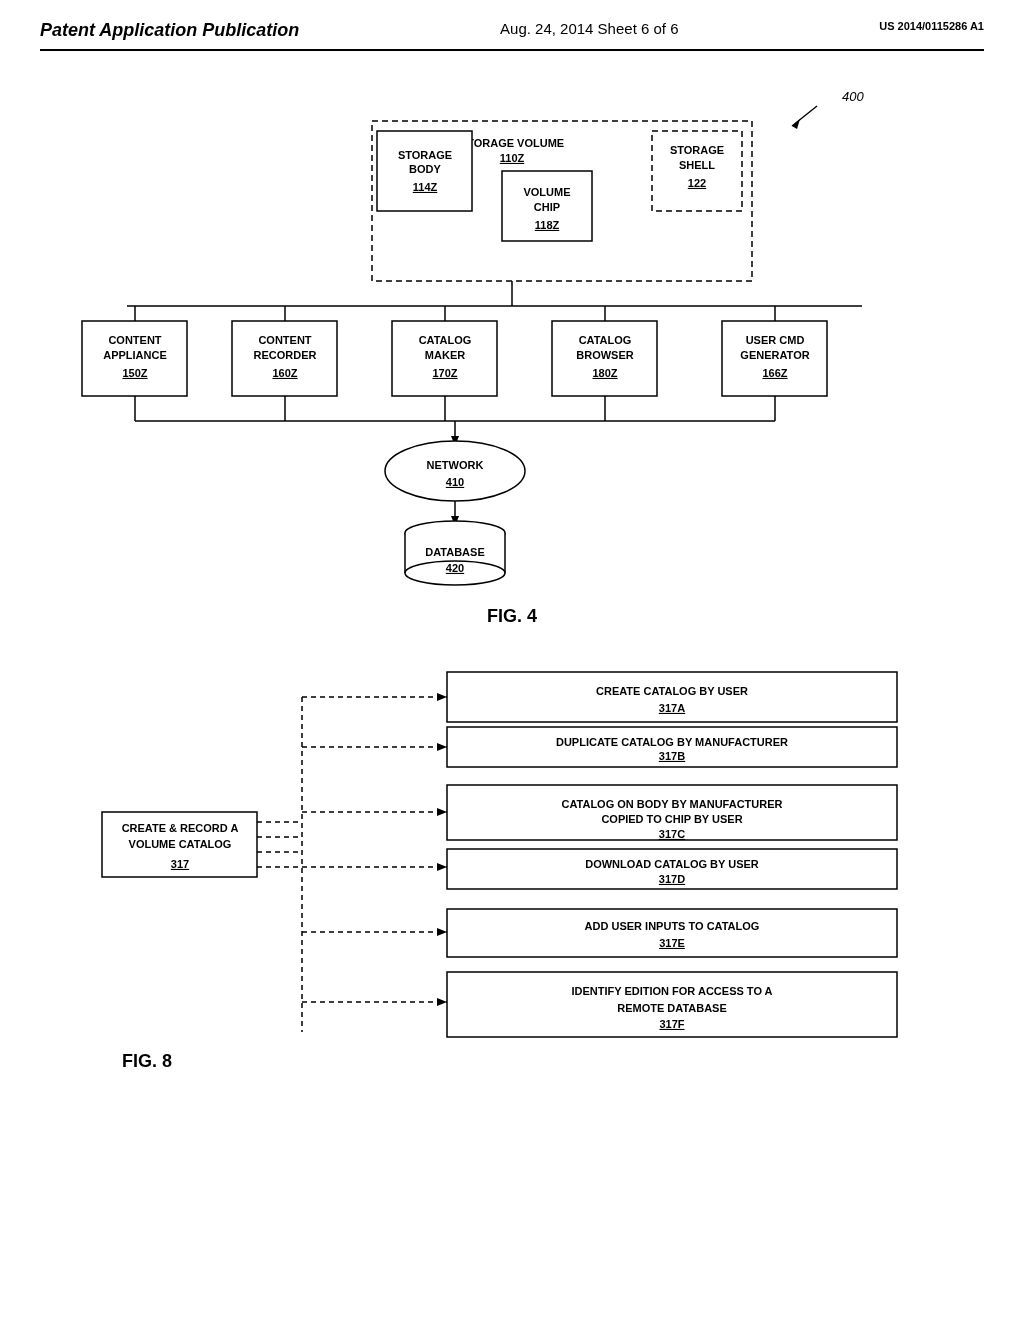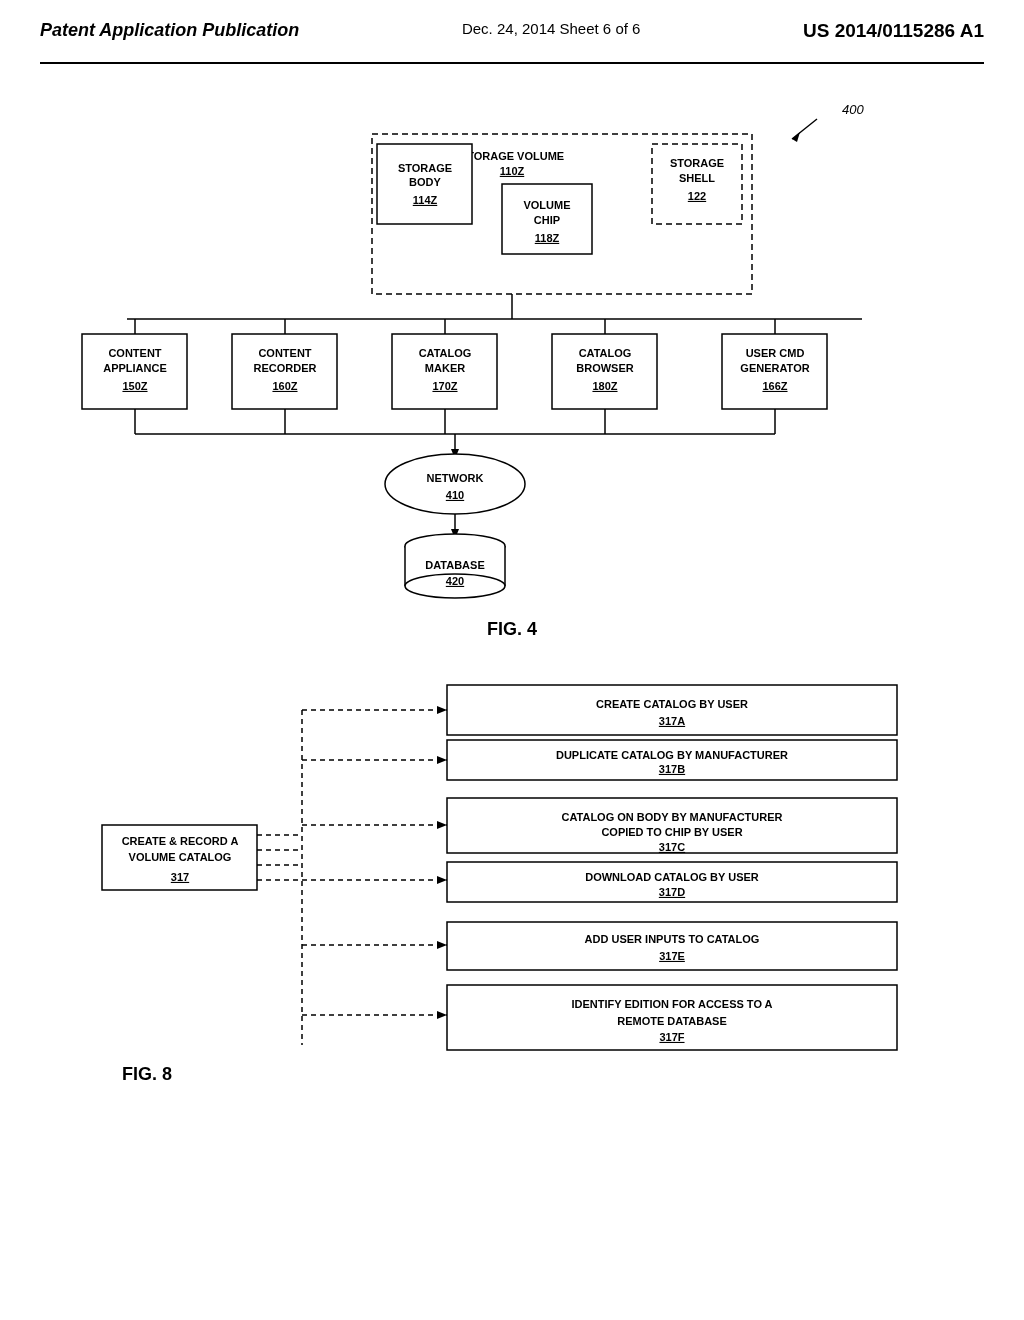--- a/index.html
+++ b/index.html
@@ -19,34 +19,34 @@
       padding: 20px 40px;
       position: relative;
     }
 
     
     .header {
       display: flex;
       justify-content: space-between;
       align-items: flex-start;
       border-bottom: 2px solid #000;
-      padding-bottom: 20px;
+      padding-bottom: 8px;
       margin-bottom: 10px;
     }
     .header-left {
       font-size: 18px;
       font-weight: bold;
       font-style: italic;
     }
     .header-center {
       font-size: 15px;
       text-align: center;
     }
     .header-right {
-      font-size: 19px;
+      font-size: 11px;
       font-weight: bold;
     }
 
     
     .diagram-section {
       position: relative;
       width: 100%;
       margin-top: 20px;
     }
 
@@ -85,21 +85,21 @@
 
     
   </style>
 </head>
 <body>
 
 <div class="page">
 
   <div class="header">
     <div class="header-left">Patent Application Publication</div>
-    <div class="header-center">Dec. 24, 2014  Sheet 6 of 6</div>
+    <div class="header-center">Aug. 24, 2014  Sheet 6 of 6</div>
     <div class="header-right">US 2014/0115286 A1</div>
   </div>
 
   <div class="diagram-section">
     <svg class="diagram-svg" width="900" height="530" viewBox="0 0 900 530">
 
       <text x="780" y="30" font-size="13" font-style="italic" font-family="Arial">400</text>
       <line x1="755" y1="35" x2="730" y2="55" stroke="black" stroke-width="1.5"></line>
       <polygon points="730,55 738,48 735,58" fill="black"></polygon>
 

